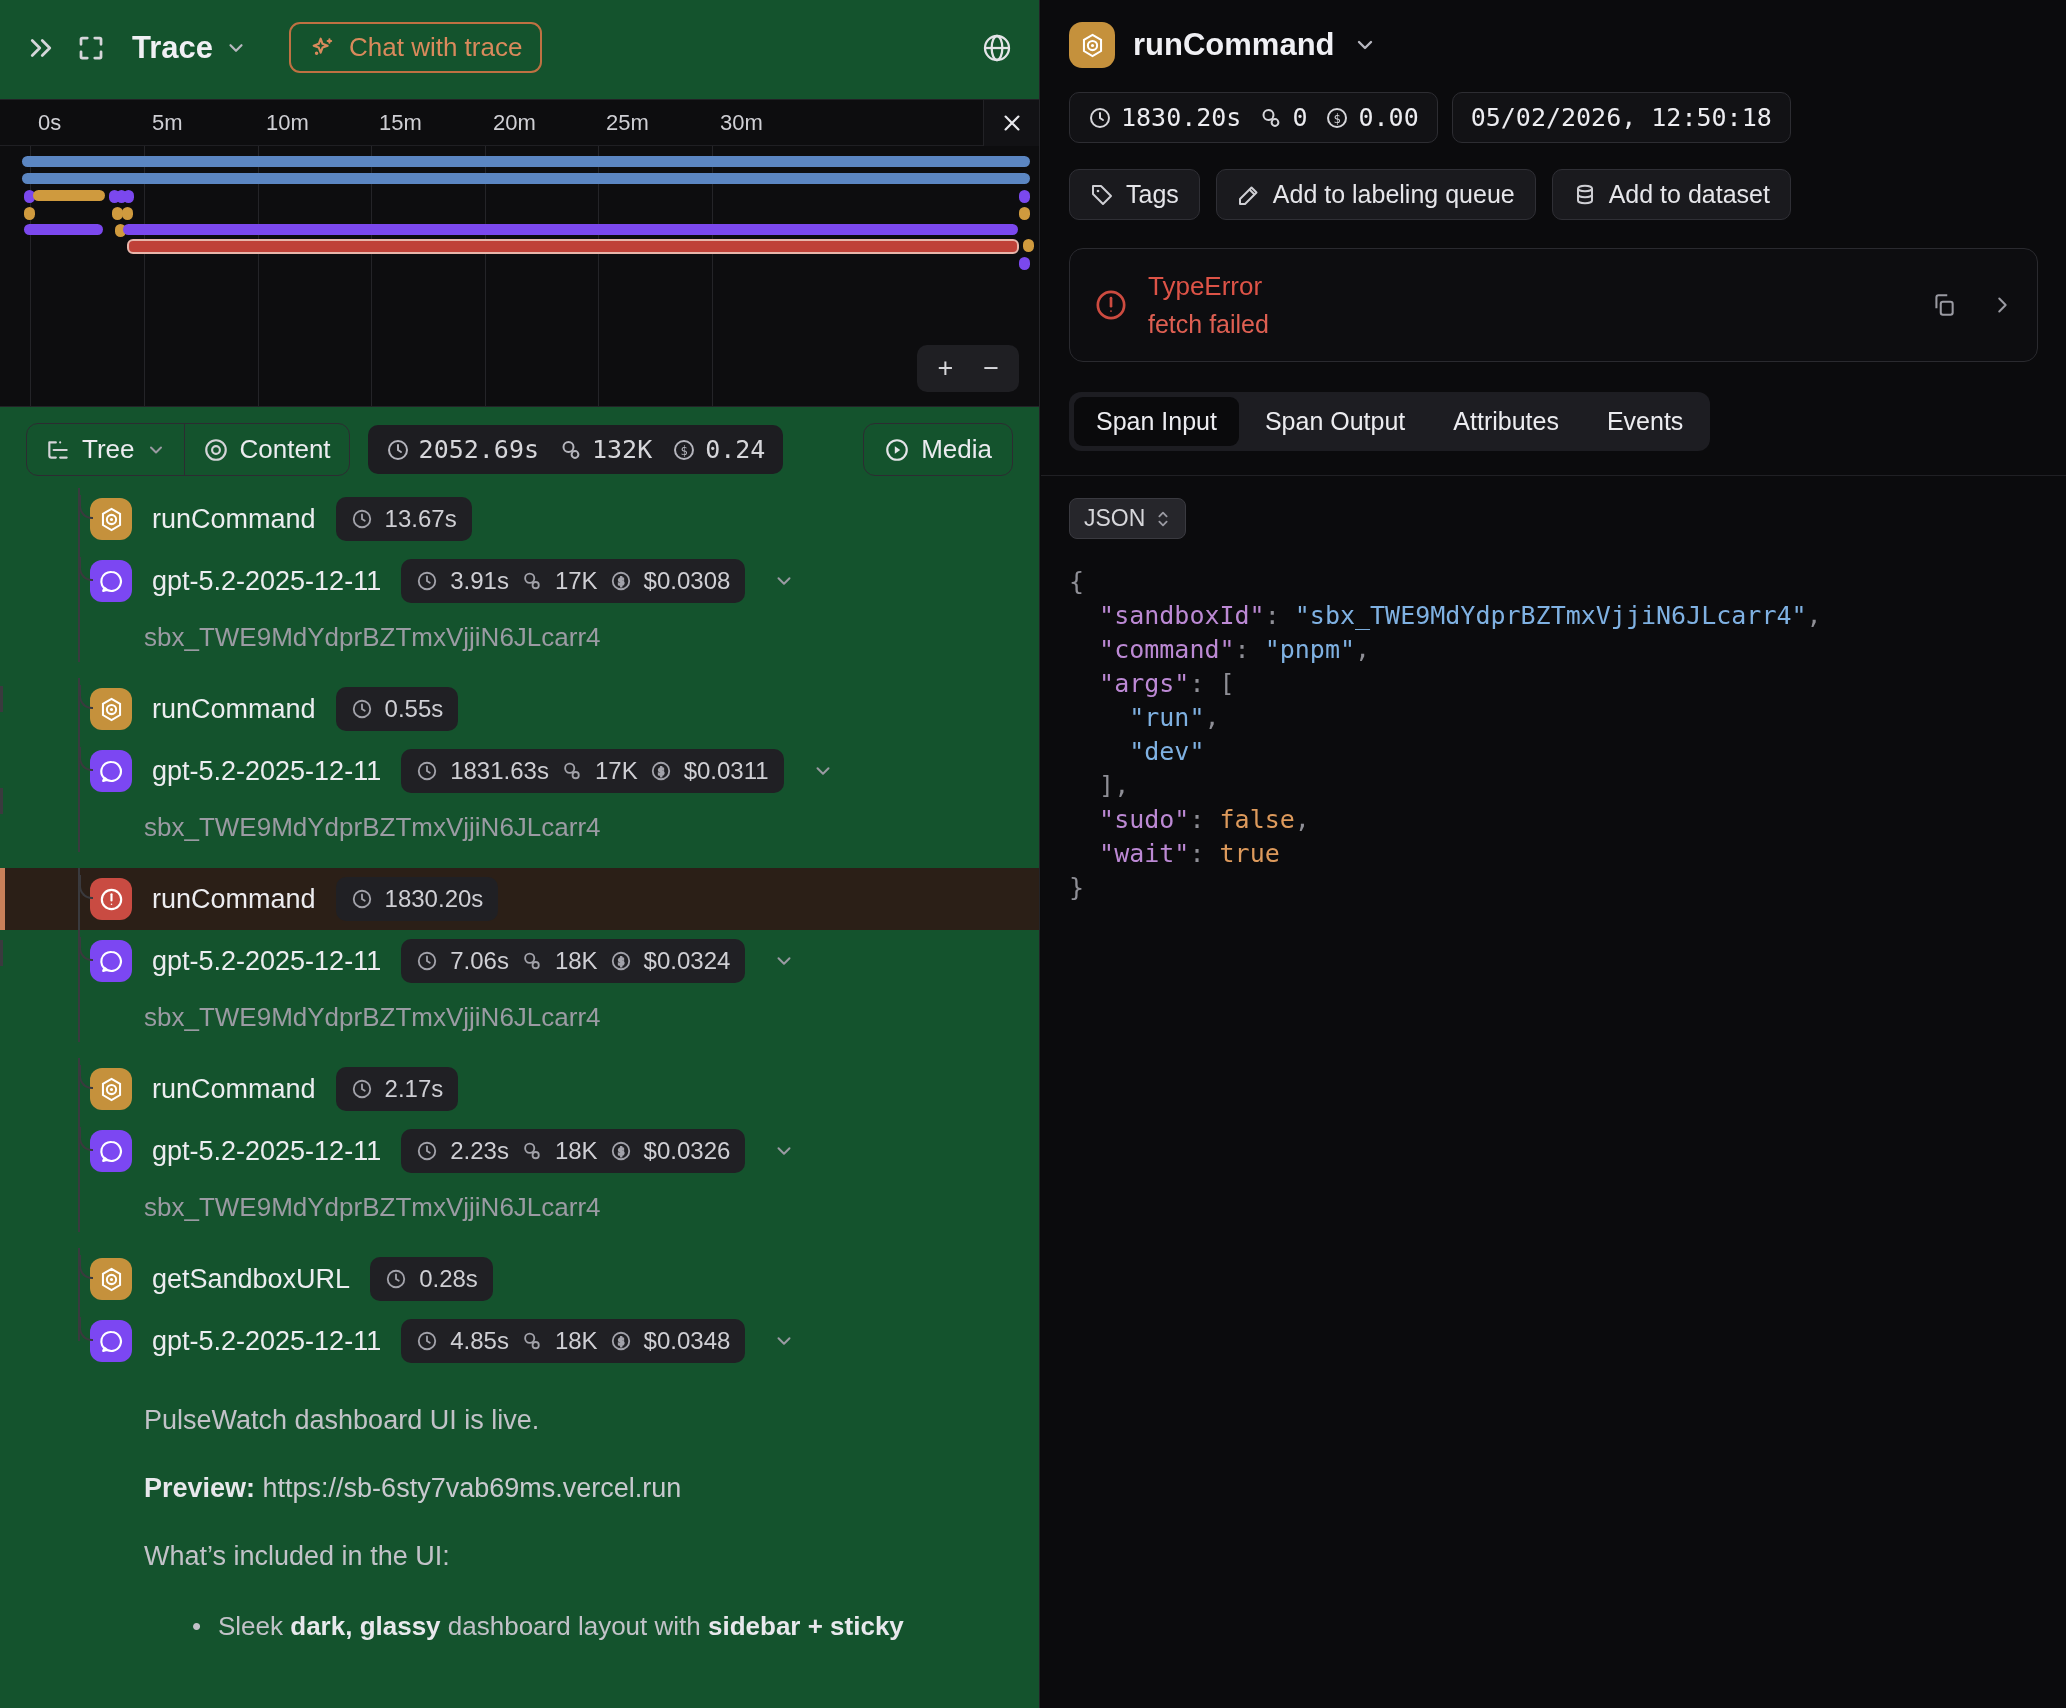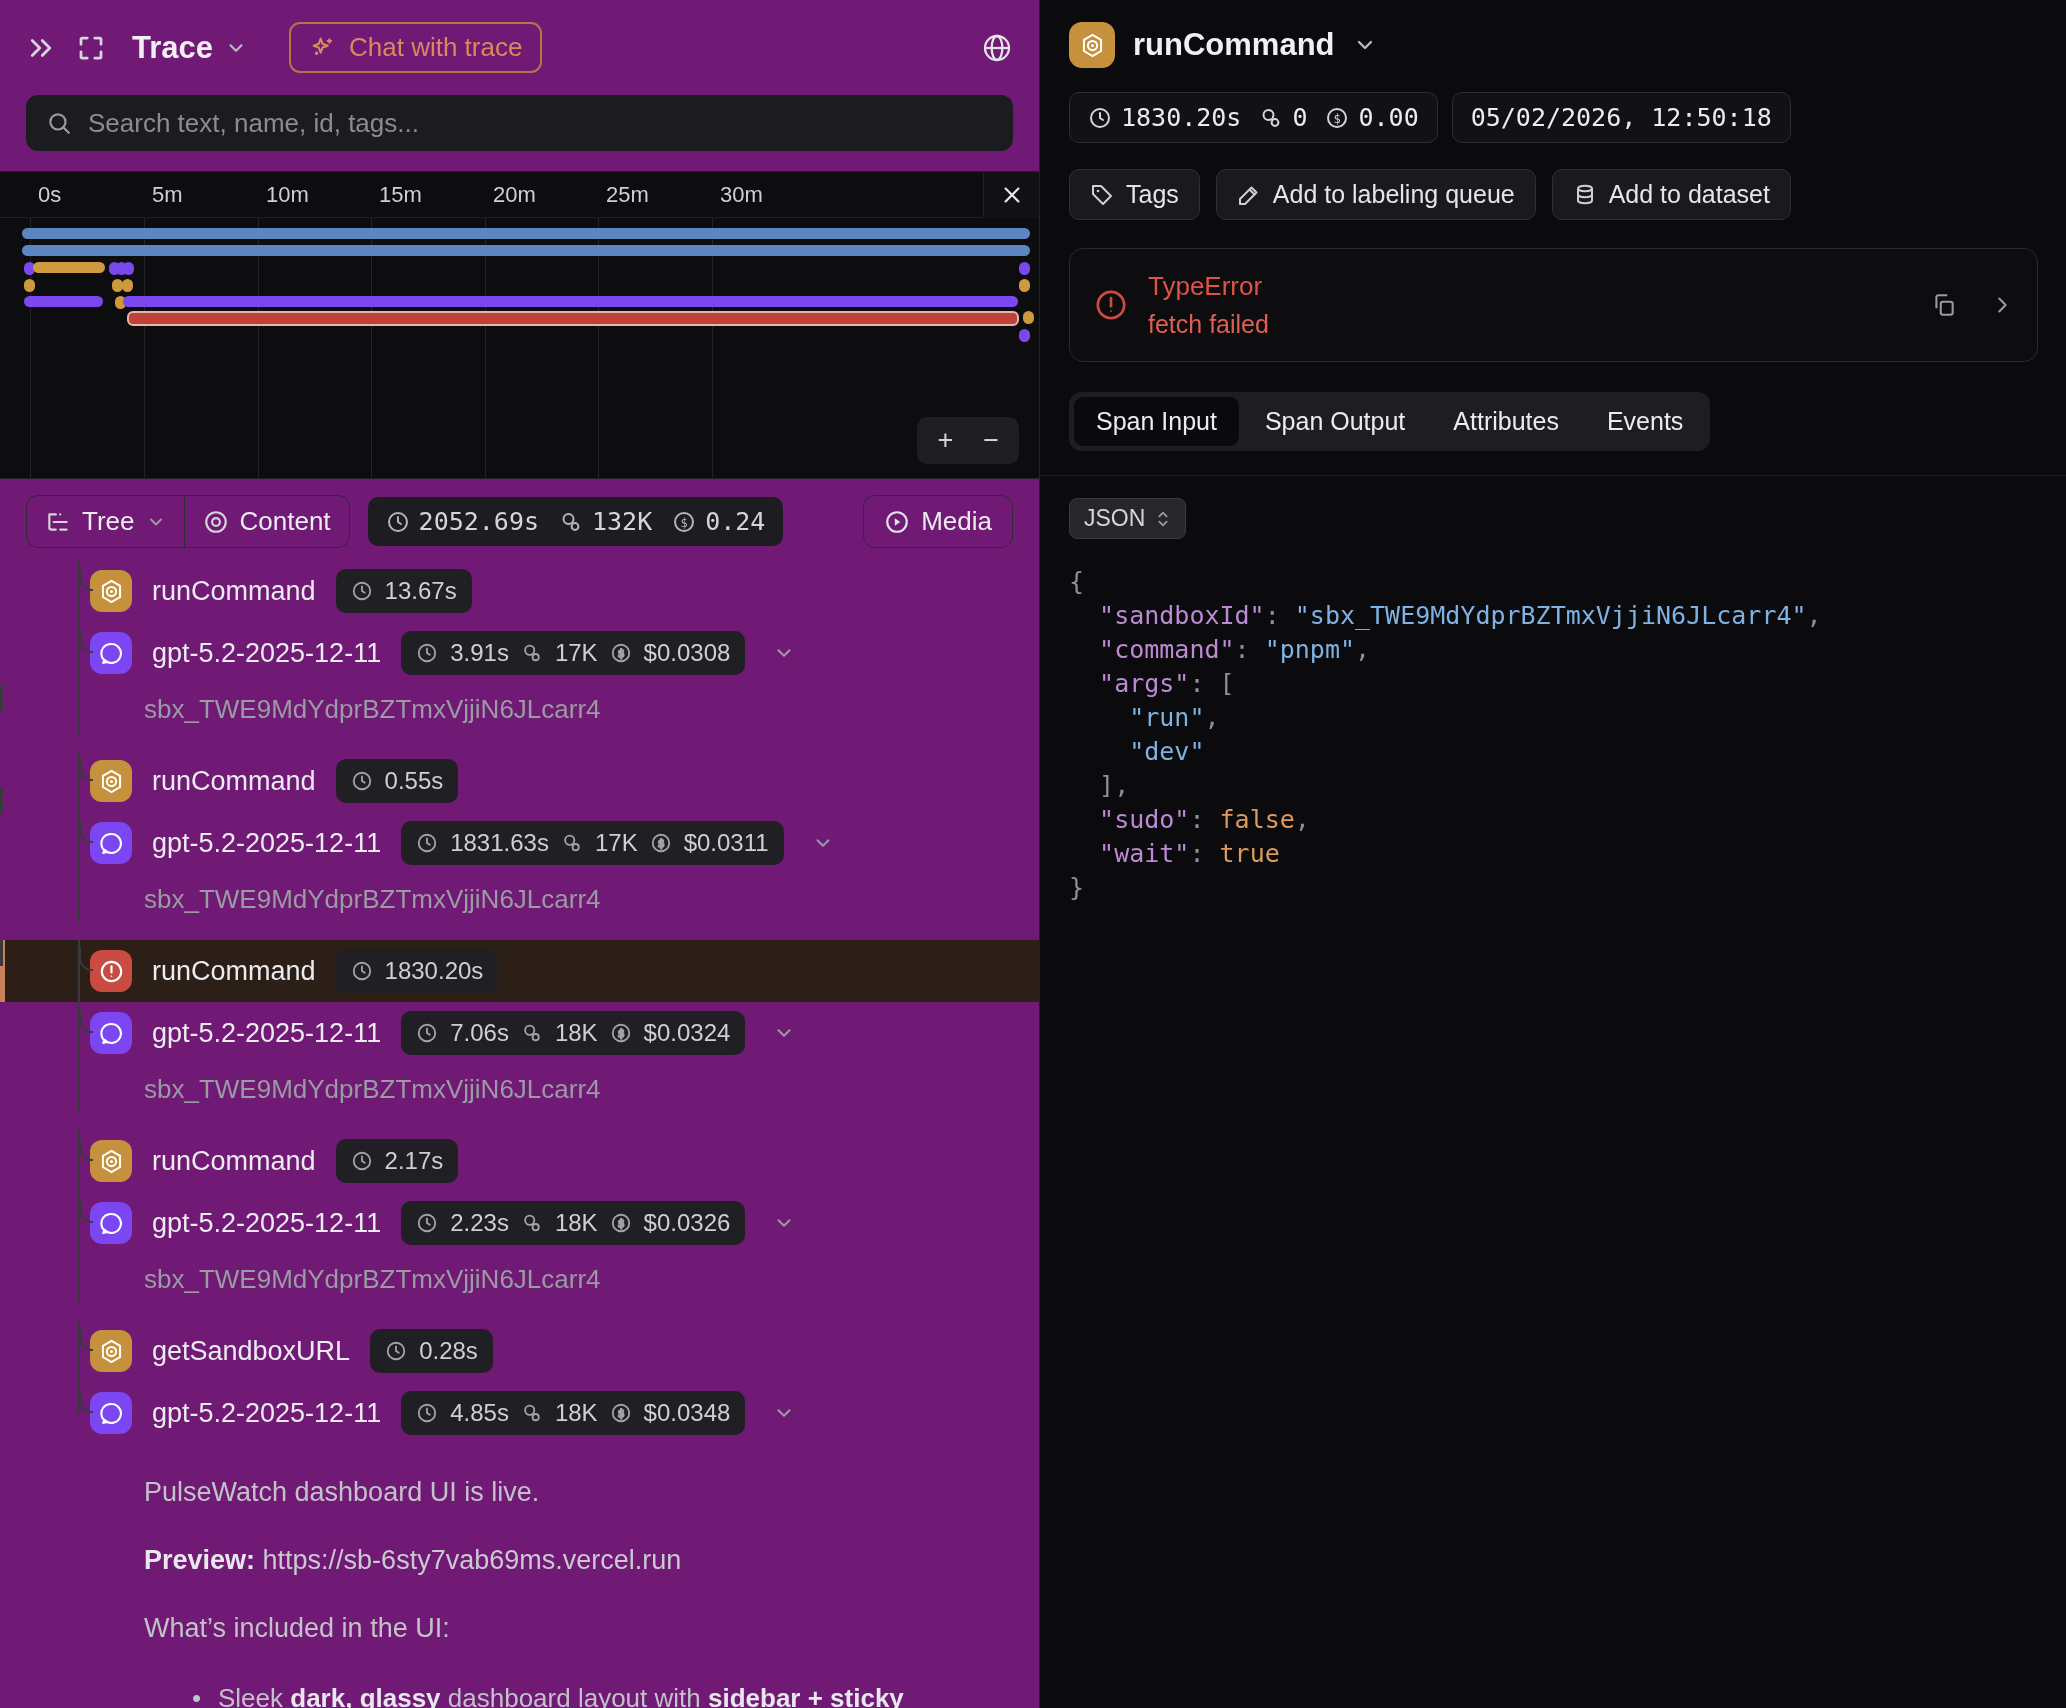--- a/index.html
+++ b/index.html
@@ -6,21 +6,21 @@
   html,body { background:#000; }
   .app {
     position:relative; width:2066px; height:1708px; overflow:hidden;
     background:#0a0a0c; color:#e8e8ec;
     font-family:"Liberation Sans", sans-serif;
   }
   svg { display:block; }
 
   
   .left-panel { position:absolute; left:0; top:0; width:1040px; height:1708px;
-    border-right:1px solid #232327; background:#701a75; overflow:hidden; }
+    border-right:1px solid #232327; background:#14532d; overflow:hidden; }
 
   .lp-header { display:flex; align-items:center; gap:20px; padding:22px 26px 6px 26px; }
   .icon-btn { color:#d6d6da; cursor:pointer; display:grid; place-items:center; }
   .lp-title-wrap { display:flex; align-items:center; gap:12px; margin-left:6px; }
   .lp-title { font-size:31px; font-weight:700; color:#f0f0f4; }
   .chat-btn { display:flex; align-items:center; gap:12px; margin-left:22px;
     border:2px solid #bf7142; border-radius:11px; padding:8px 18px;
     color:#d98a5c; font-size:26px; cursor:pointer; }
   .globe { margin-left:auto; }
 
@@ -165,29 +165,20 @@
       </span>
       <span class="icon-btn globe">
         <svg width="32" height="32" viewBox="0 0 24 24" fill="none" stroke="#e4e4e8" stroke-width="1.7">
             <circle cx="12" cy="12" r="9"></circle>
             <ellipse cx="12" cy="12" rx="4" ry="9"></ellipse>
             <path d="M3 12h18"></path>
           </svg>
       </span>
     </div>
 
-    <div class="search-box">
-      <span>
-        <svg width="26" height="26" viewBox="0 0 24 24" fill="none" stroke="#9a9aa2" stroke-width="2">
-            <circle cx="11" cy="11" r="7"></circle>
-            <path d="M16.5 16.5L21 21" stroke-linecap="round"></path>
-          </svg>
-      </span>
-      <input placeholder="Search text, name, id, tags..." style="">
-    </div>
 
     <div class="timeline">
       <div class="tl-ticks" id="tl-ticks">
         <span class="tl-close">
           <svg width="22" height="22" viewBox="0 0 24 24" fill="none" stroke="currentColor" stroke-width="2.4" stroke-linecap="round">
               <path d="M5 5l14 14M19 5L5 19"></path>
             </svg>
         </span>
       <span class="tl-tick-label" style="left: 38px;">0s</span>
           <span class="tl-tick-label" style="left: 152px;">5m</span>

